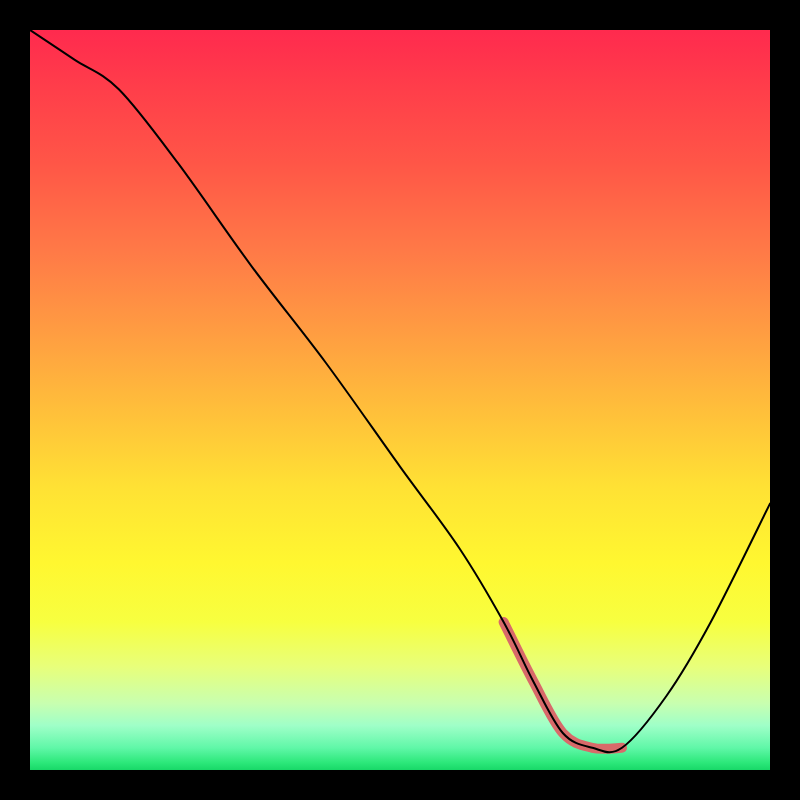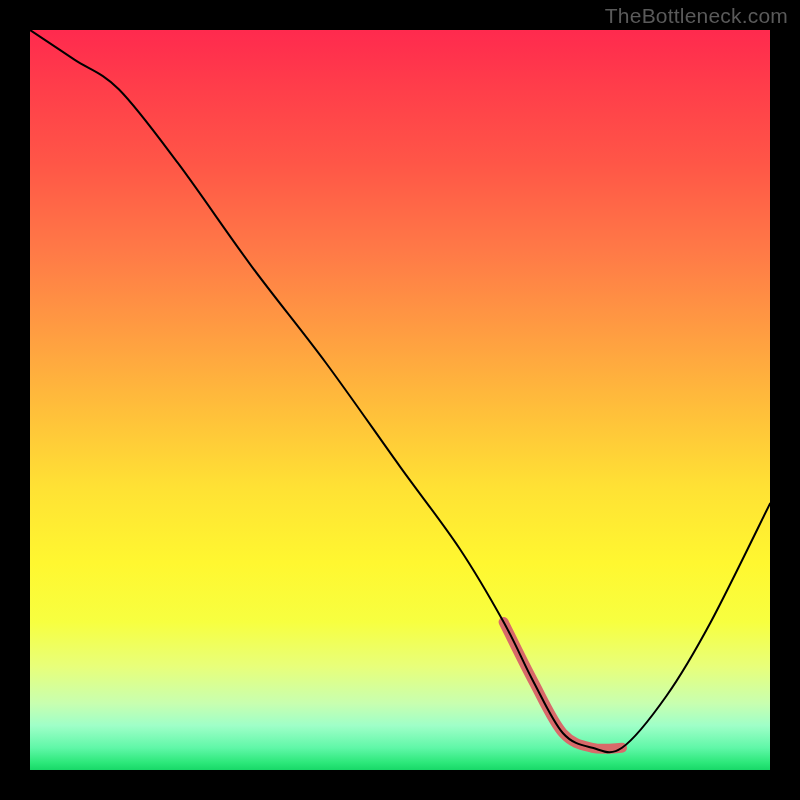--- a/index.html
+++ b/index.html
@@ -74,21 +74,20 @@
     stroke: #d86a6a;
     stroke-width: 10;
     stroke-linecap: round;
     stroke-linejoin: round;
   }
 </style>
 </head>
 <body>
 
 <div class="frame">
-  <div class="watermark">TheBottleneck.com</div>
 
   <div class="plot">
     <div class="gradient"></div>
     <svg class="curves" viewBox="0 0 740 740" preserveAspectRatio="none">
       <path class="curve-highlight" d="M 473.6 592 C 478.53333333333336 601.8666666666667 493.33333333333337 632.7 503.20000000000005 651.2 C 513.0666666666667 669.7 522.9333333333333 691.9 532.8 703 C 542.6666666666666 714.1 552.5333333333333 715.3333333333333 562.4 717.8 C 572.2666666666667 720.2666666666667 587.0666666666666 717.8 592 717.8"></path>
       <path class="curve-main" d="M 0 0 C 7.3999999999999995 4.933333333333337 29.6 19.73333333333337 44.4 29.600000000000023 C 59.199999999999996 39.466666666666676 71.53333333333333 41.933333333333266 88.8 59.19999999999993 C 106.06666666666666 76.4666666666666 125.8 103.60000000000004 148 133.20000000000005 C 170.2 162.80000000000004 197.33333333333334 203.49999999999997 222 236.79999999999995 C 246.66666666666666 270.0999999999999 271.3333333333333 299.69999999999993 296 332.99999999999994 C 320.6666666666667 366.29999999999995 347.8 405.76666666666665 370 436.6 C 392.2 467.4333333333334 411.93333333333334 492.1 429.2 518 C 446.46666666666664 543.9 461.26666666666665 569.8 473.6 592 C 485.9333333333334 614.2 493.33333333333337 632.7 503.20000000000005 651.2 C 513.0666666666667 669.7 522.9333333333333 691.9 532.8 703 C 542.6666666666666 714.1 552.5333333333333 715.3333333333333 562.4 717.8 C 572.2666666666667 720.2666666666667 579.6666666666666 726.4333333333333 592 717.8 C 604.3333333333334 709.1666666666666 621.5999999999999 686.9666666666667 636.4 666 C 651.2 645.0333333333333 663.5333333333334 624.0666666666666 680.8000000000001 592 C 698.0666666666667 559.9333333333334 730.1333333333333 493.33333333333337 740 473.6"></path>
     </svg>
   </div>
 </div>
 

